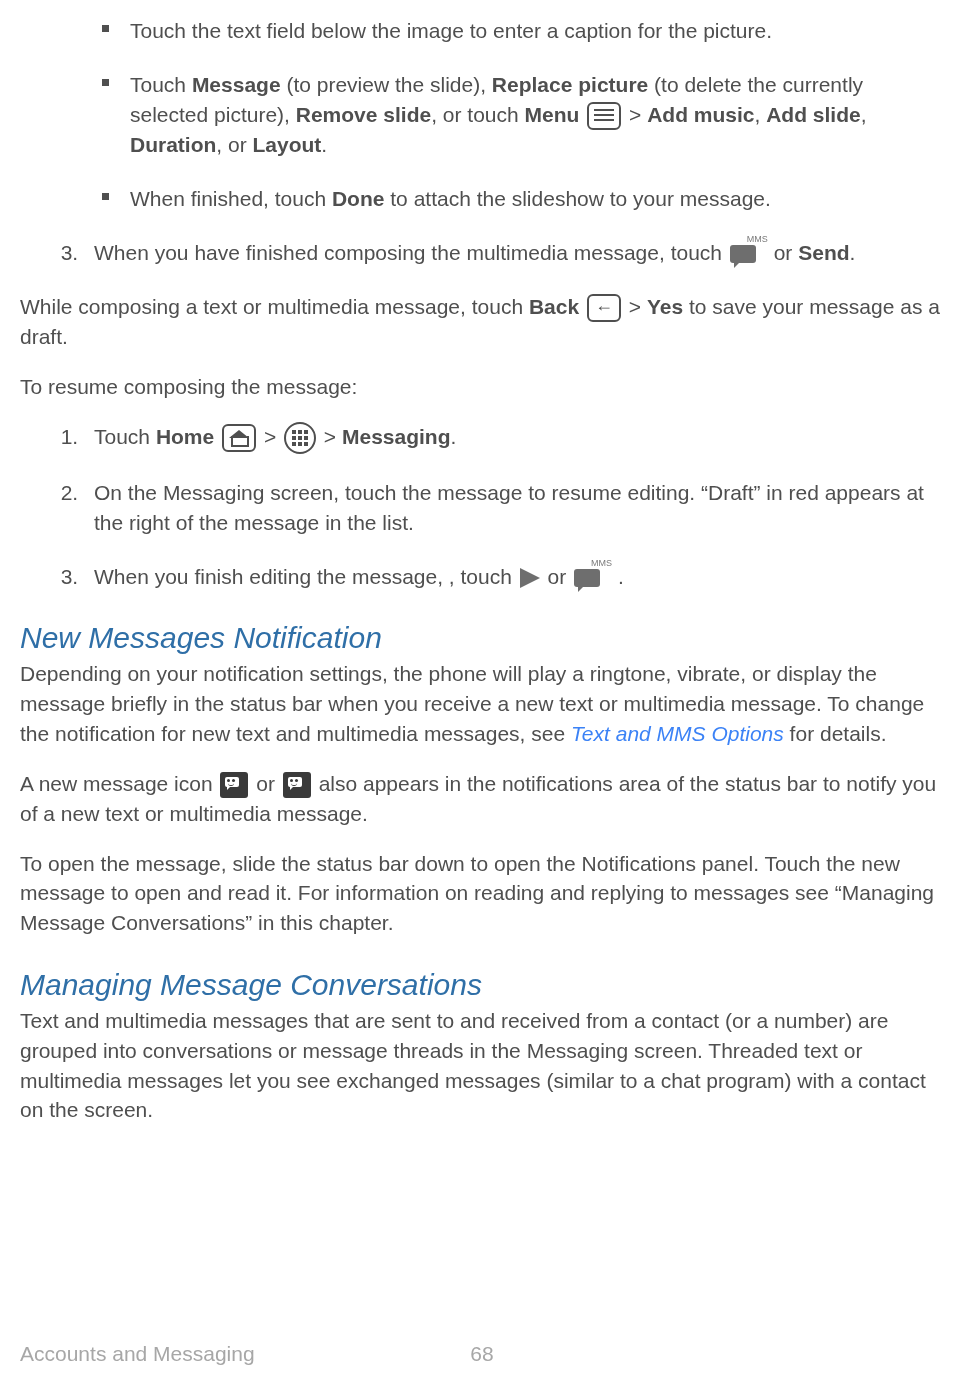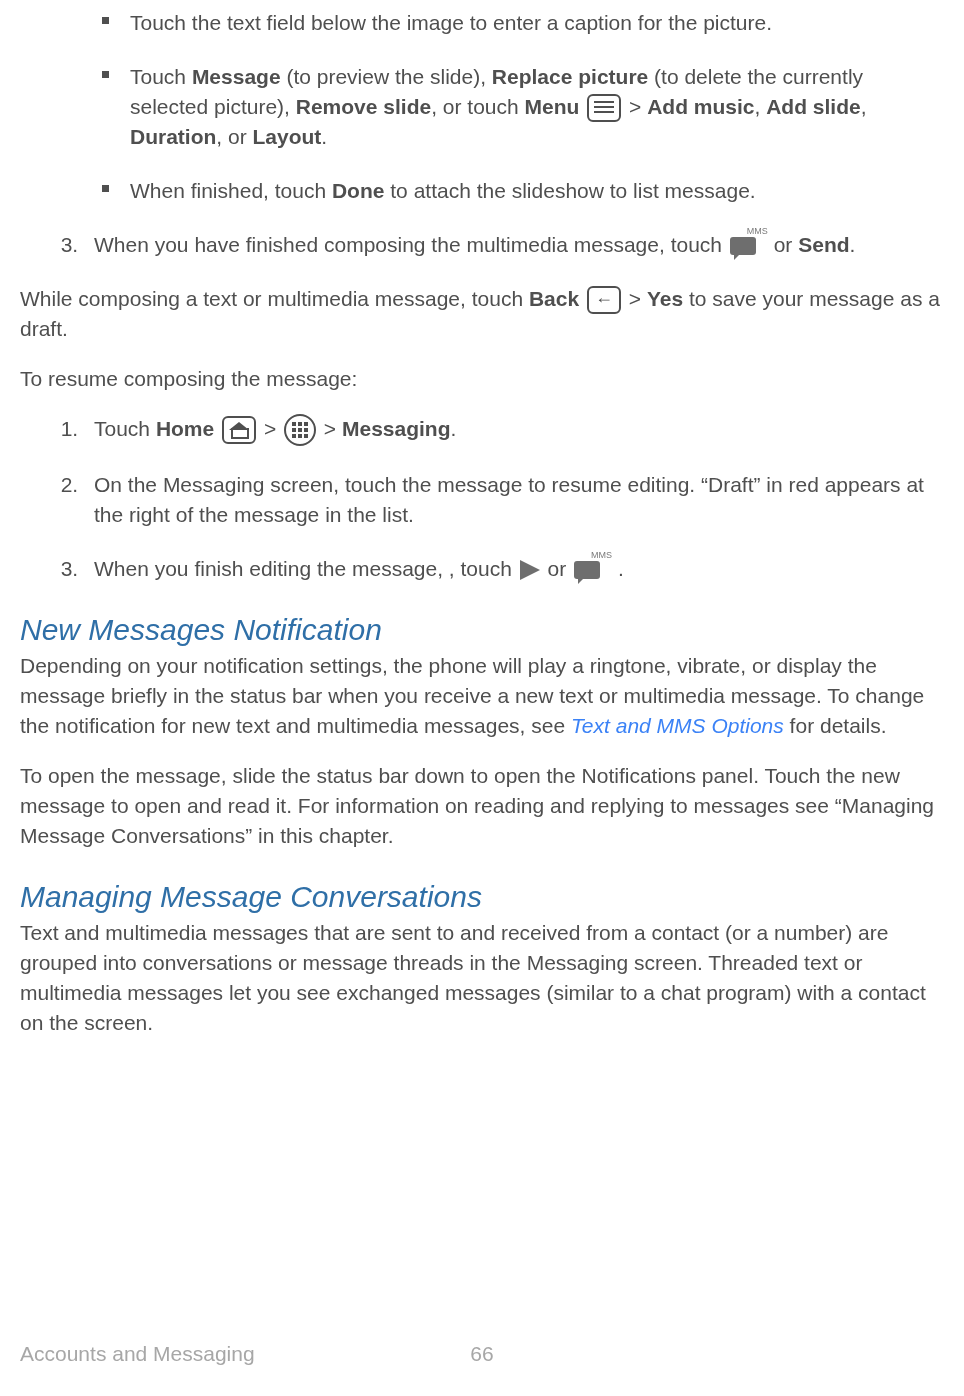--- a/index.html
+++ b/index.html
@@ -11,21 +11,21 @@
   background: #ffffff;
 }
 .page {
   box-sizing: border-box;
   width: 964px;
   min-height: 1396px;
   padding: 0 20px 0 20px;
   position: relative;
 }
 .content {
-  padding-top: 8px;
+  padding-top: 16px;
 }
 ul.square {
   list-style: none;
   margin: 0;
   padding: 0 0 0 82px;
 }
 ul.square > li {
   position: relative;
   padding-left: 28px;
   margin-bottom: 24px;
@@ -225,21 +225,21 @@
 <div class="page">
 <div class="content">
 
 <ul class="square">
   <li><span>Touch the text field below the image to enter a caption for the picture.</span></li>
   <li>
     <span>Touch </span><b>Message</b><span> (to preview the slide), </span><b>Replace picture</b><span> (to delete the currently selected picture), </span><b>Remove slide</b><span>, or touch </span><b>Menu</b>
     <span class="icon-box icon-menu"></span><span> &gt; </span><b>Add music</b><span>, </span><b>Add slide</b><span>, </span><b>Duration</b><span>, or </span><b>Layout</b><span>.</span>
   </li>
   <li>
-    <span>When finished, touch </span><b>Done</b><span> to attach the slideshow to list message.</span>
+    <span>When finished, touch </span><b>Done</b><span> to attach the slideshow to your message.</span>
   </li>
 </ul>
 
 <ol class="steps" start="3">
   <li>
     <span>When you have finished composing the multimedia message, touch </span><span class="icon-mms"><span class="mms-label">MMS</span><span class="mms-body"></span></span><span> or </span><b>Send</b><span>.</span>
   </li>
 </ol>
 
 <p class="body">
@@ -256,24 +256,27 @@
   <li><span>On the Messaging screen, touch the message to resume editing. “Draft” in red appears at the right of the message in the list.</span></li>
   <li>
     <span>When you finish editing the message, , touch </span><span class="icon-send"></span><span> or </span><span class="icon-mms"><span class="mms-label">MMS</span><span class="mms-body"></span></span><span> .</span>
   </li>
 </ol>
 
 <h2 class="section">New Messages Notification</h2>
 <p class="body">
   <span>Depending on your notification settings, the phone will play a ringtone, vibrate, or display the message briefly in the status bar when you receive a new text or multimedia message. To change the notification for new text and multimedia messages, see </span><span class="link">Text and MMS Options</span><span> for details.</span>
 </p>
+<p class="body">
+  <span>A new message icon </span><span class="icon-msg"><span class="face"></span><span class="mouth"></span></span><span> or </span><span class="icon-msg"><span class="face"></span><span class="mouth"></span></span><span> also appears in the notifications area of the status bar to notify you of a new text or multimedia message.</span>
+</p>
 <p class="body">To open the message, slide the status bar down to open the Notifications panel. Touch the new message to open and read it. For information on reading and replying to messages see “Managing Message Conversations” in this chapter.</p>
 
 <h2 class="section">Managing Message Conversations</h2>
 <p class="body">Text and multimedia messages that are sent to and received from a contact (or a number) are grouped into conversations or message threads in the Messaging screen. Threaded text or multimedia messages let you see exchanged messages (similar to a chat program) with a contact on the screen.</p>
 
 </div>
 
 <div class="footer">
   <span>Accounts and Messaging</span>
-  <span class="page-num">66</span>
+  <span class="page-num">68</span>
 </div>
 </div>
 
 </body></html>

